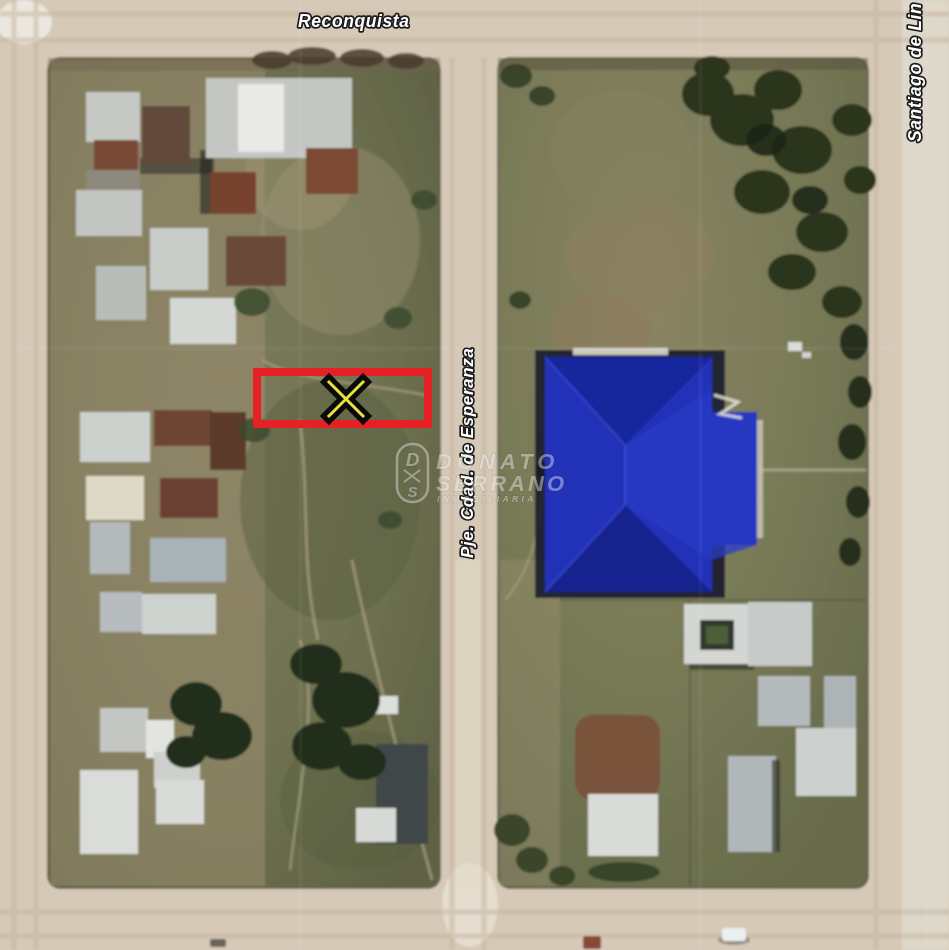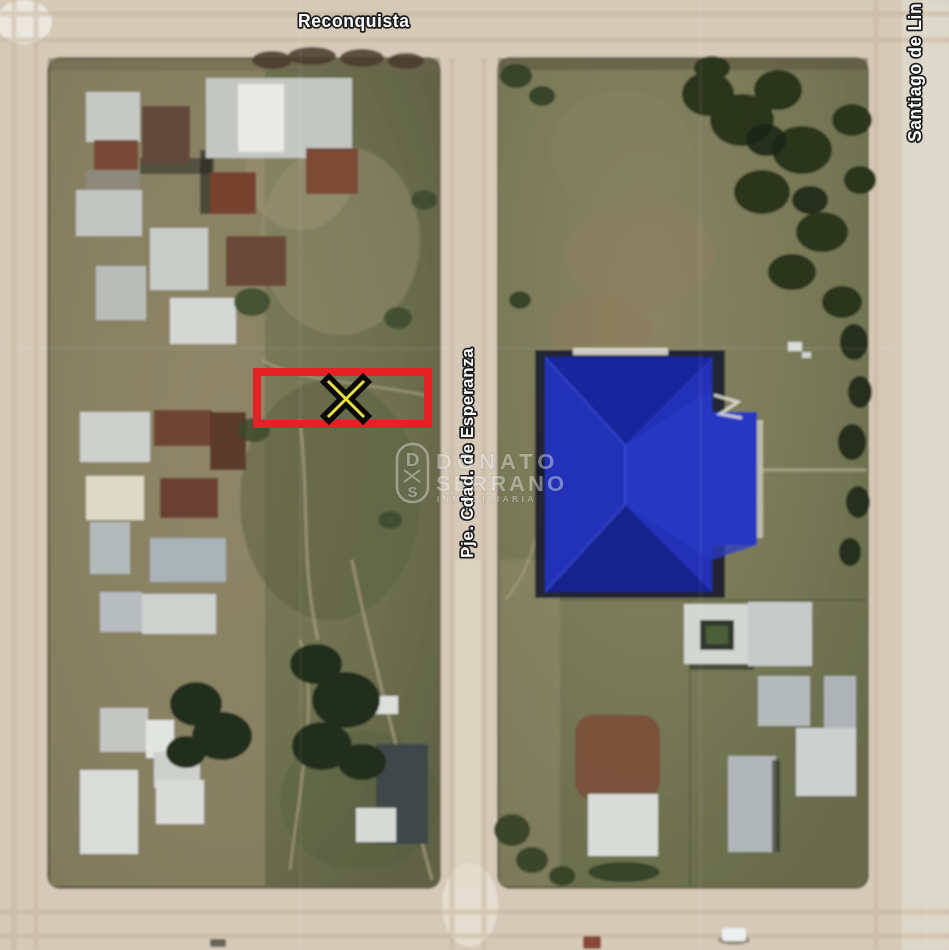--- a/index.html
+++ b/index.html
@@ -1,19 +1,20 @@
 <!DOCTYPE html>
 <html><head>
 <meta charset="utf-8">
 <style>
   html,body{margin:0;padding:0;background:#222;}
   #stage{
     position:relative;width:949px;height:950px;overflow:hidden;
     font-family:"Liberation Sans", sans-serif;
     background:#d6c9b8;
+    font-style:italic;
   }
   #stage svg{position:absolute;inset:0;display:block;}
   .street-label{
     font-family:"Liberation Sans", sans-serif;
     font-weight:bold;
     paint-order:stroke;
     stroke:#1a1a1a;
     stroke-width:3.4px;
     stroke-linejoin:round;
     letter-spacing:0.6px;

